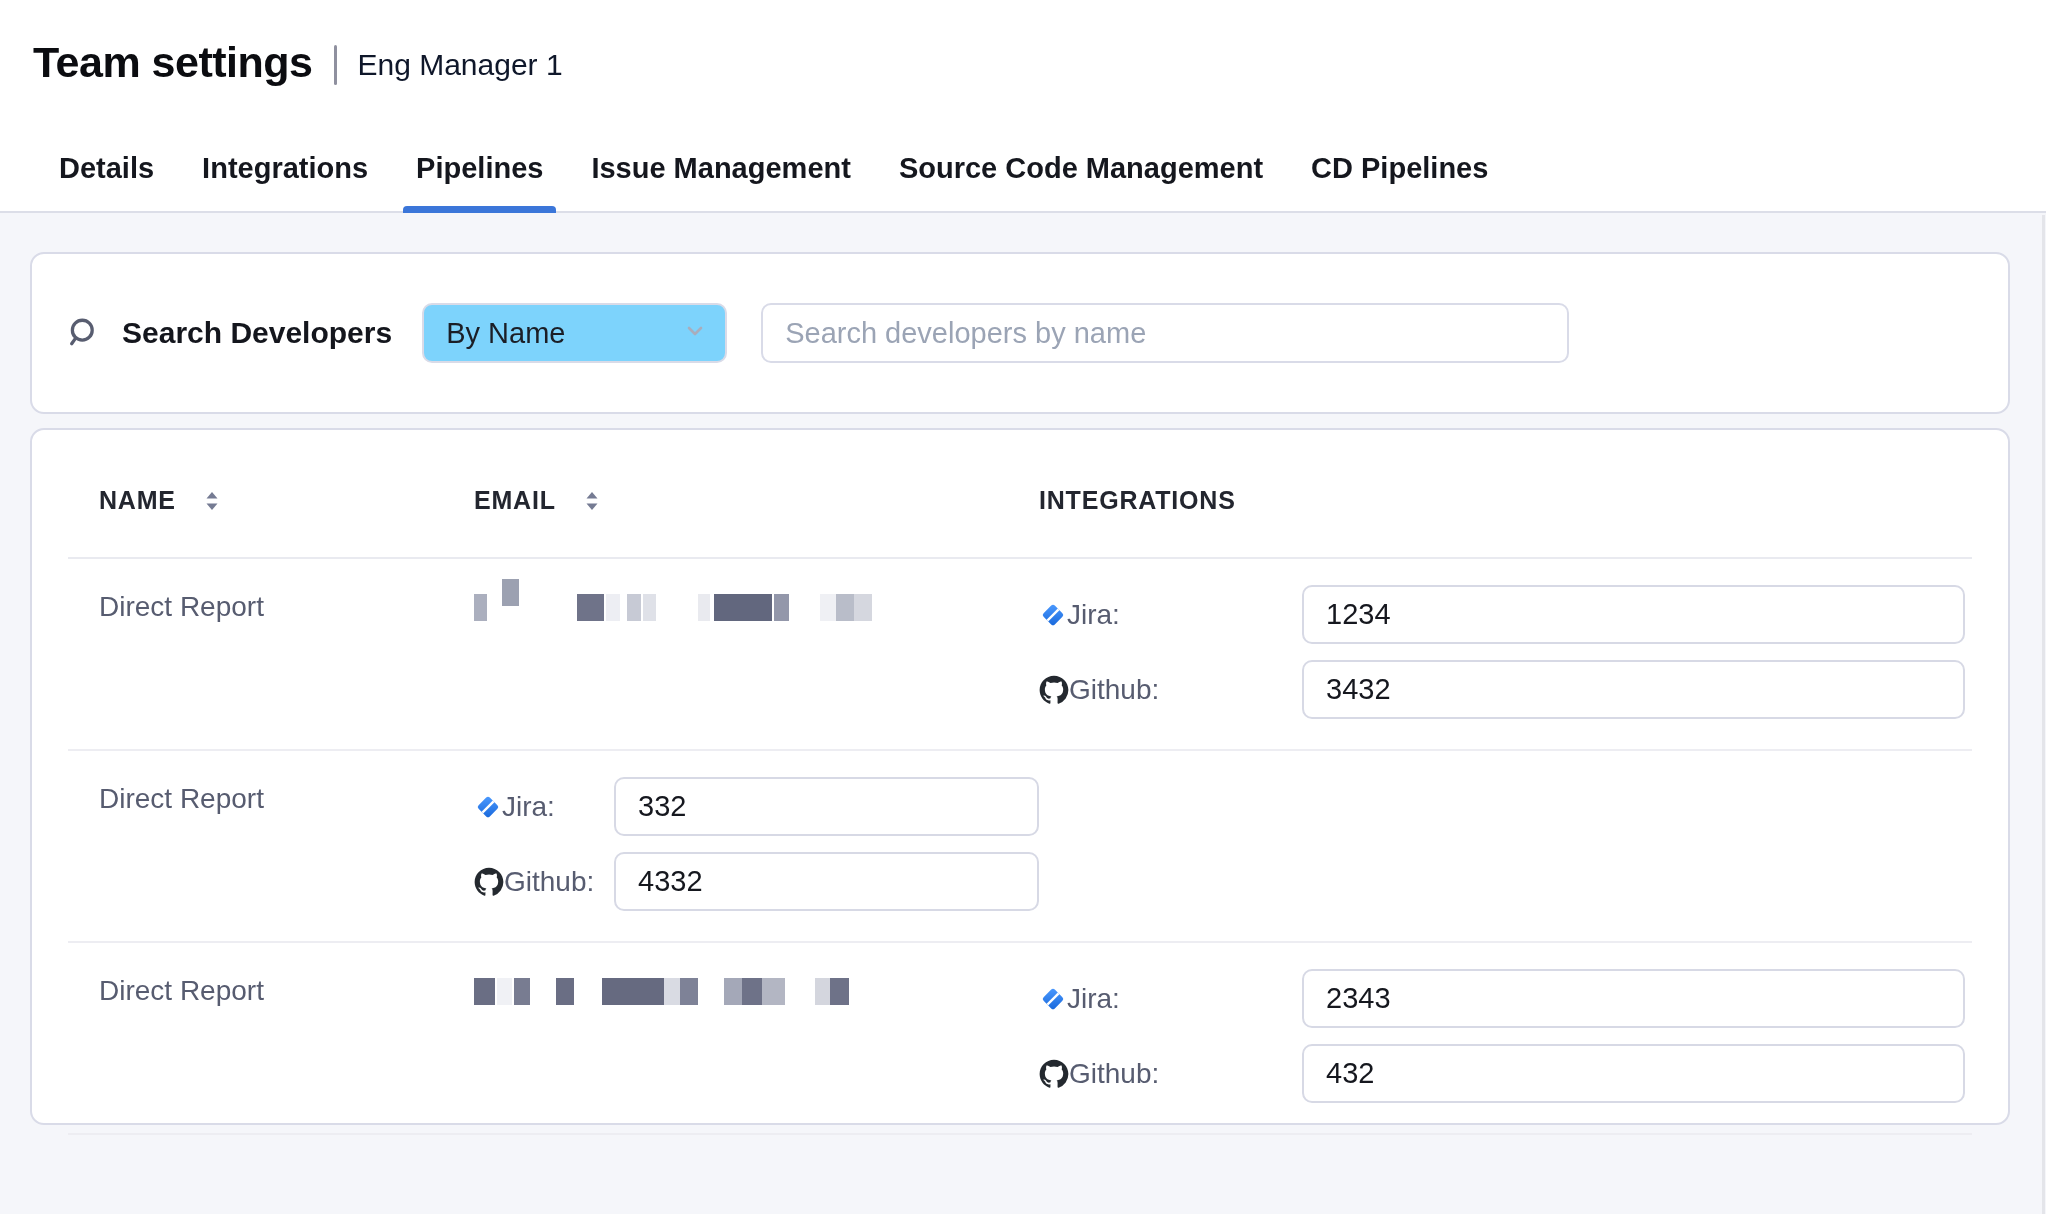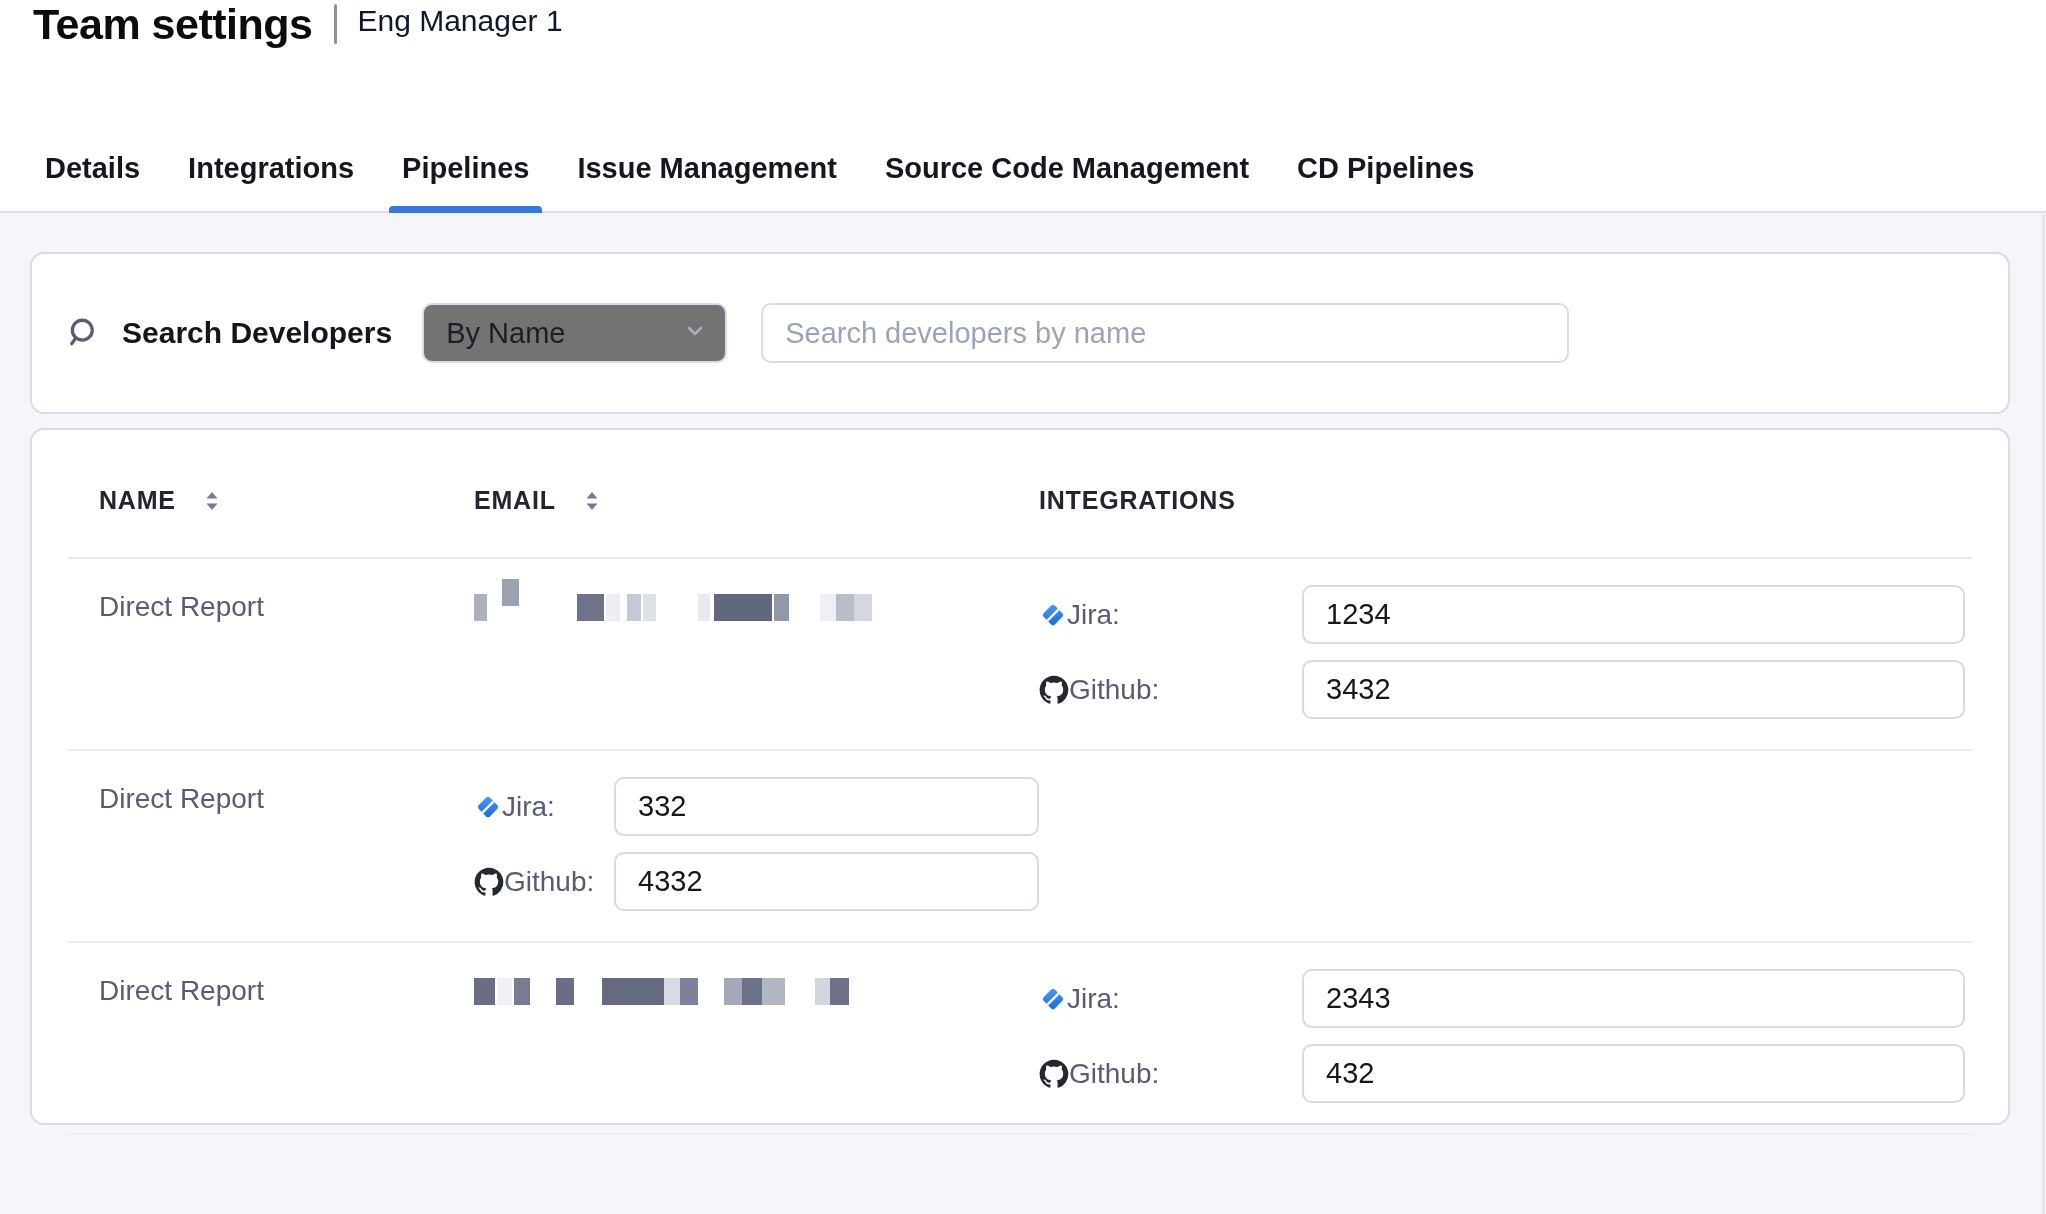--- a/index.html
+++ b/index.html
@@ -2,30 +2,30 @@
 <html><head>
 <meta charset="utf-8">
 <style>
   * { margin:0; padding:0; box-sizing:border-box; }
   html,body { width:2046px; height:1214px; }
   body { font-family:"Liberation Sans", sans-serif; background:#f5f6fa; overflow:hidden; }
   .screen { position:relative; width:2046px; height:1214px; background:#f5f6fa; }
 
   
   .app-header {
-    background:#ffffff; height:125px; display:flex; align-items:flex-start; padding-left:33px;
+    background:#ffffff; height:125px; display:flex; align-items:center; padding-left:33px;
   }
   .page-title { font-size:43px; font-weight:700; color:#0b0c10; letter-spacing:-0.5px; }
   .title-divider { width:3px; height:40px; background:#8f909f; margin:4px 20px 0 22px; border-radius:2px; }
   .page-subtitle { font-size:30px; color:#0f172a; margin-top:4px; }
 
   
   .tabbar {
     background:#ffffff; height:88px; border-bottom:2px solid #dcdee8;
-    display:flex; align-items:stretch; padding-left:32px;
+    display:flex; align-items:stretch; padding-left:46px;
   }
   .tab {
     position:relative; display:flex; align-items:center; padding:0 13px; margin-right:22px;
     font-size:29px; font-weight:600; color:#15171e; cursor:pointer; white-space:nowrap;
   }
   .tab.active::after {
     content:""; position:absolute; left:0; right:0; bottom:-2px; height:7px;
     background:#3B76D9; border-radius:4px 4px 0 0;
   }
 
@@ -35,21 +35,21 @@
     position:absolute; left:30px; width:1980px;
   }
   .search-card { top:252px; height:162px; display:flex; align-items:center; padding-left:34px; }
   .table-card  { top:428px; height:697px; }
 
   
   .search-label { font-size:30px; font-weight:700; color:#14161d; margin-left:22px; }
   .select-box {
     position:relative; margin-left:30px; width:305px; height:60px;
     border:2px solid #d9dbe8; border-radius:10px; display:flex; align-items:center;
-    padding-left:22px; font-size:29px; color:#1b1e26; cursor:pointer; background:#737373;
+    padding-left:22px; font-size:29px; color:#1b1e26; cursor:pointer; background:#7dd3fc;
   }
   .select-box .chev { position:absolute; right:18px; top:50%; transform:translateY(-50%); }
   .search-input {
     margin-left:34px; width:808px; height:60px; border:2px solid #d9dbe8; border-radius:10px;
     font-family:"Liberation Sans", sans-serif; font-size:29px; color:#1b1e26; padding:0 22px; outline:none;
   }
   .search-input::placeholder { color:#9ba4b5; }
 
   
   .tgrid { display:grid; grid-template-columns:375px 565px 1fr; padding-left:67px; padding-right:44px; }

